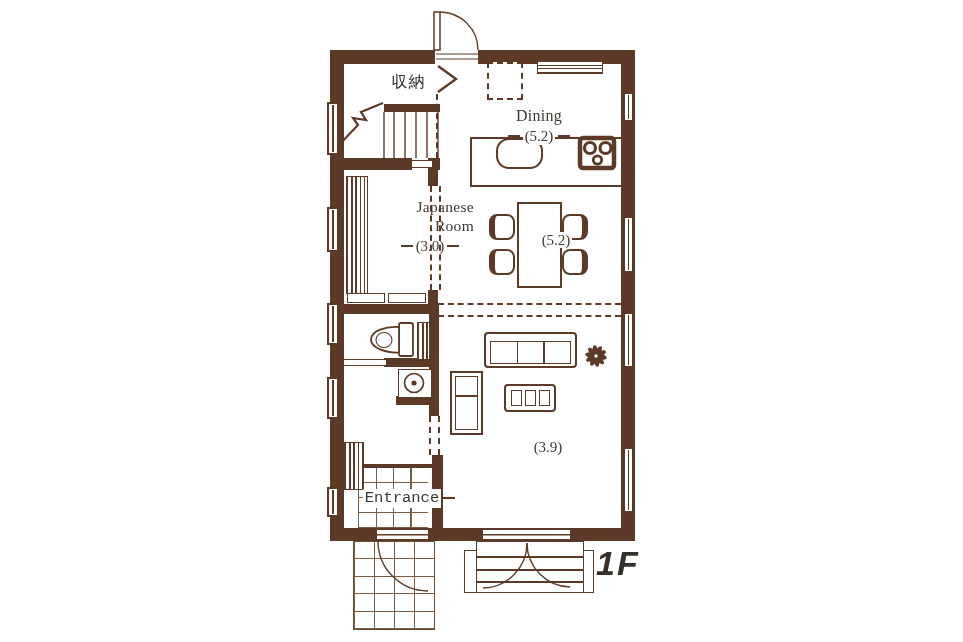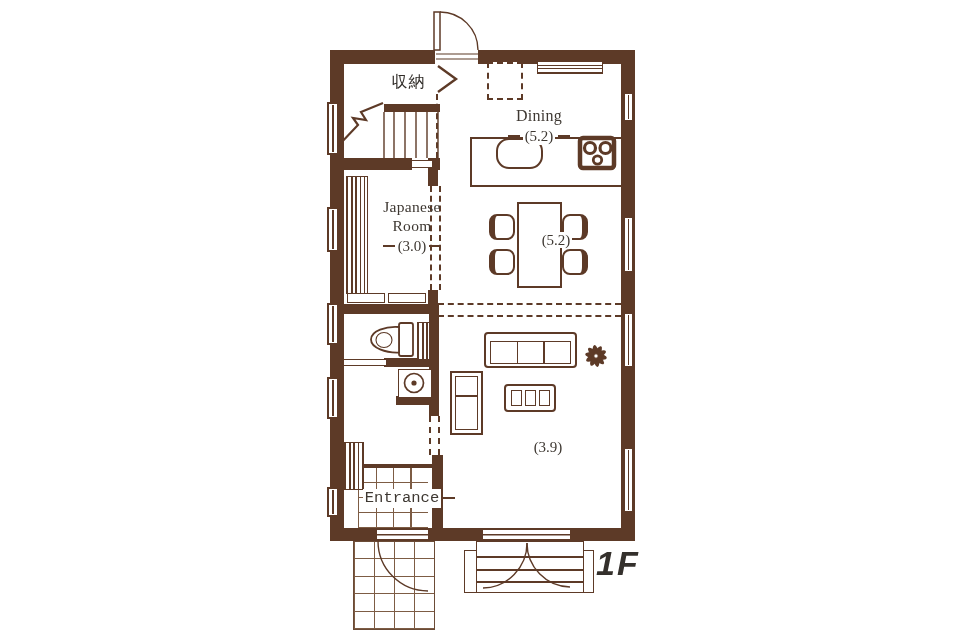--- a/index.html
+++ b/index.html
@@ -188,21 +188,21 @@
 
   <div class="label" style="left:460px;top:106px;width:122px;">
     <div class="rname">Dining</div>
     <div class="arearow">
       <div class="ldash"></div>
       <span class="rarea wbg">(5.2)</span>
       <div class="ldash"></div>
     </div>
   </div>
 
-  <div class="label" style="left:350px;top:198px;width:88px;font-size:15.5px;">
+  <div class="label" style="left:368px;top:198px;width:88px;font-size:15.5px;text-align:right;">
     <div class="rname" style="font-size:15.5px;">Japanese Room</div>
     <div class="arearow">
       <div class="ldash"></div>
       <span class="rarea">(3.0)</span>
       <div class="ldash"></div>
     </div>
   </div>
 
   <div class="label" style="left:468px;top:230px;width:140px;">
     <div class="rarea" style="margin-top:1px;"><span class="wbg">(5.2)</span></div>

